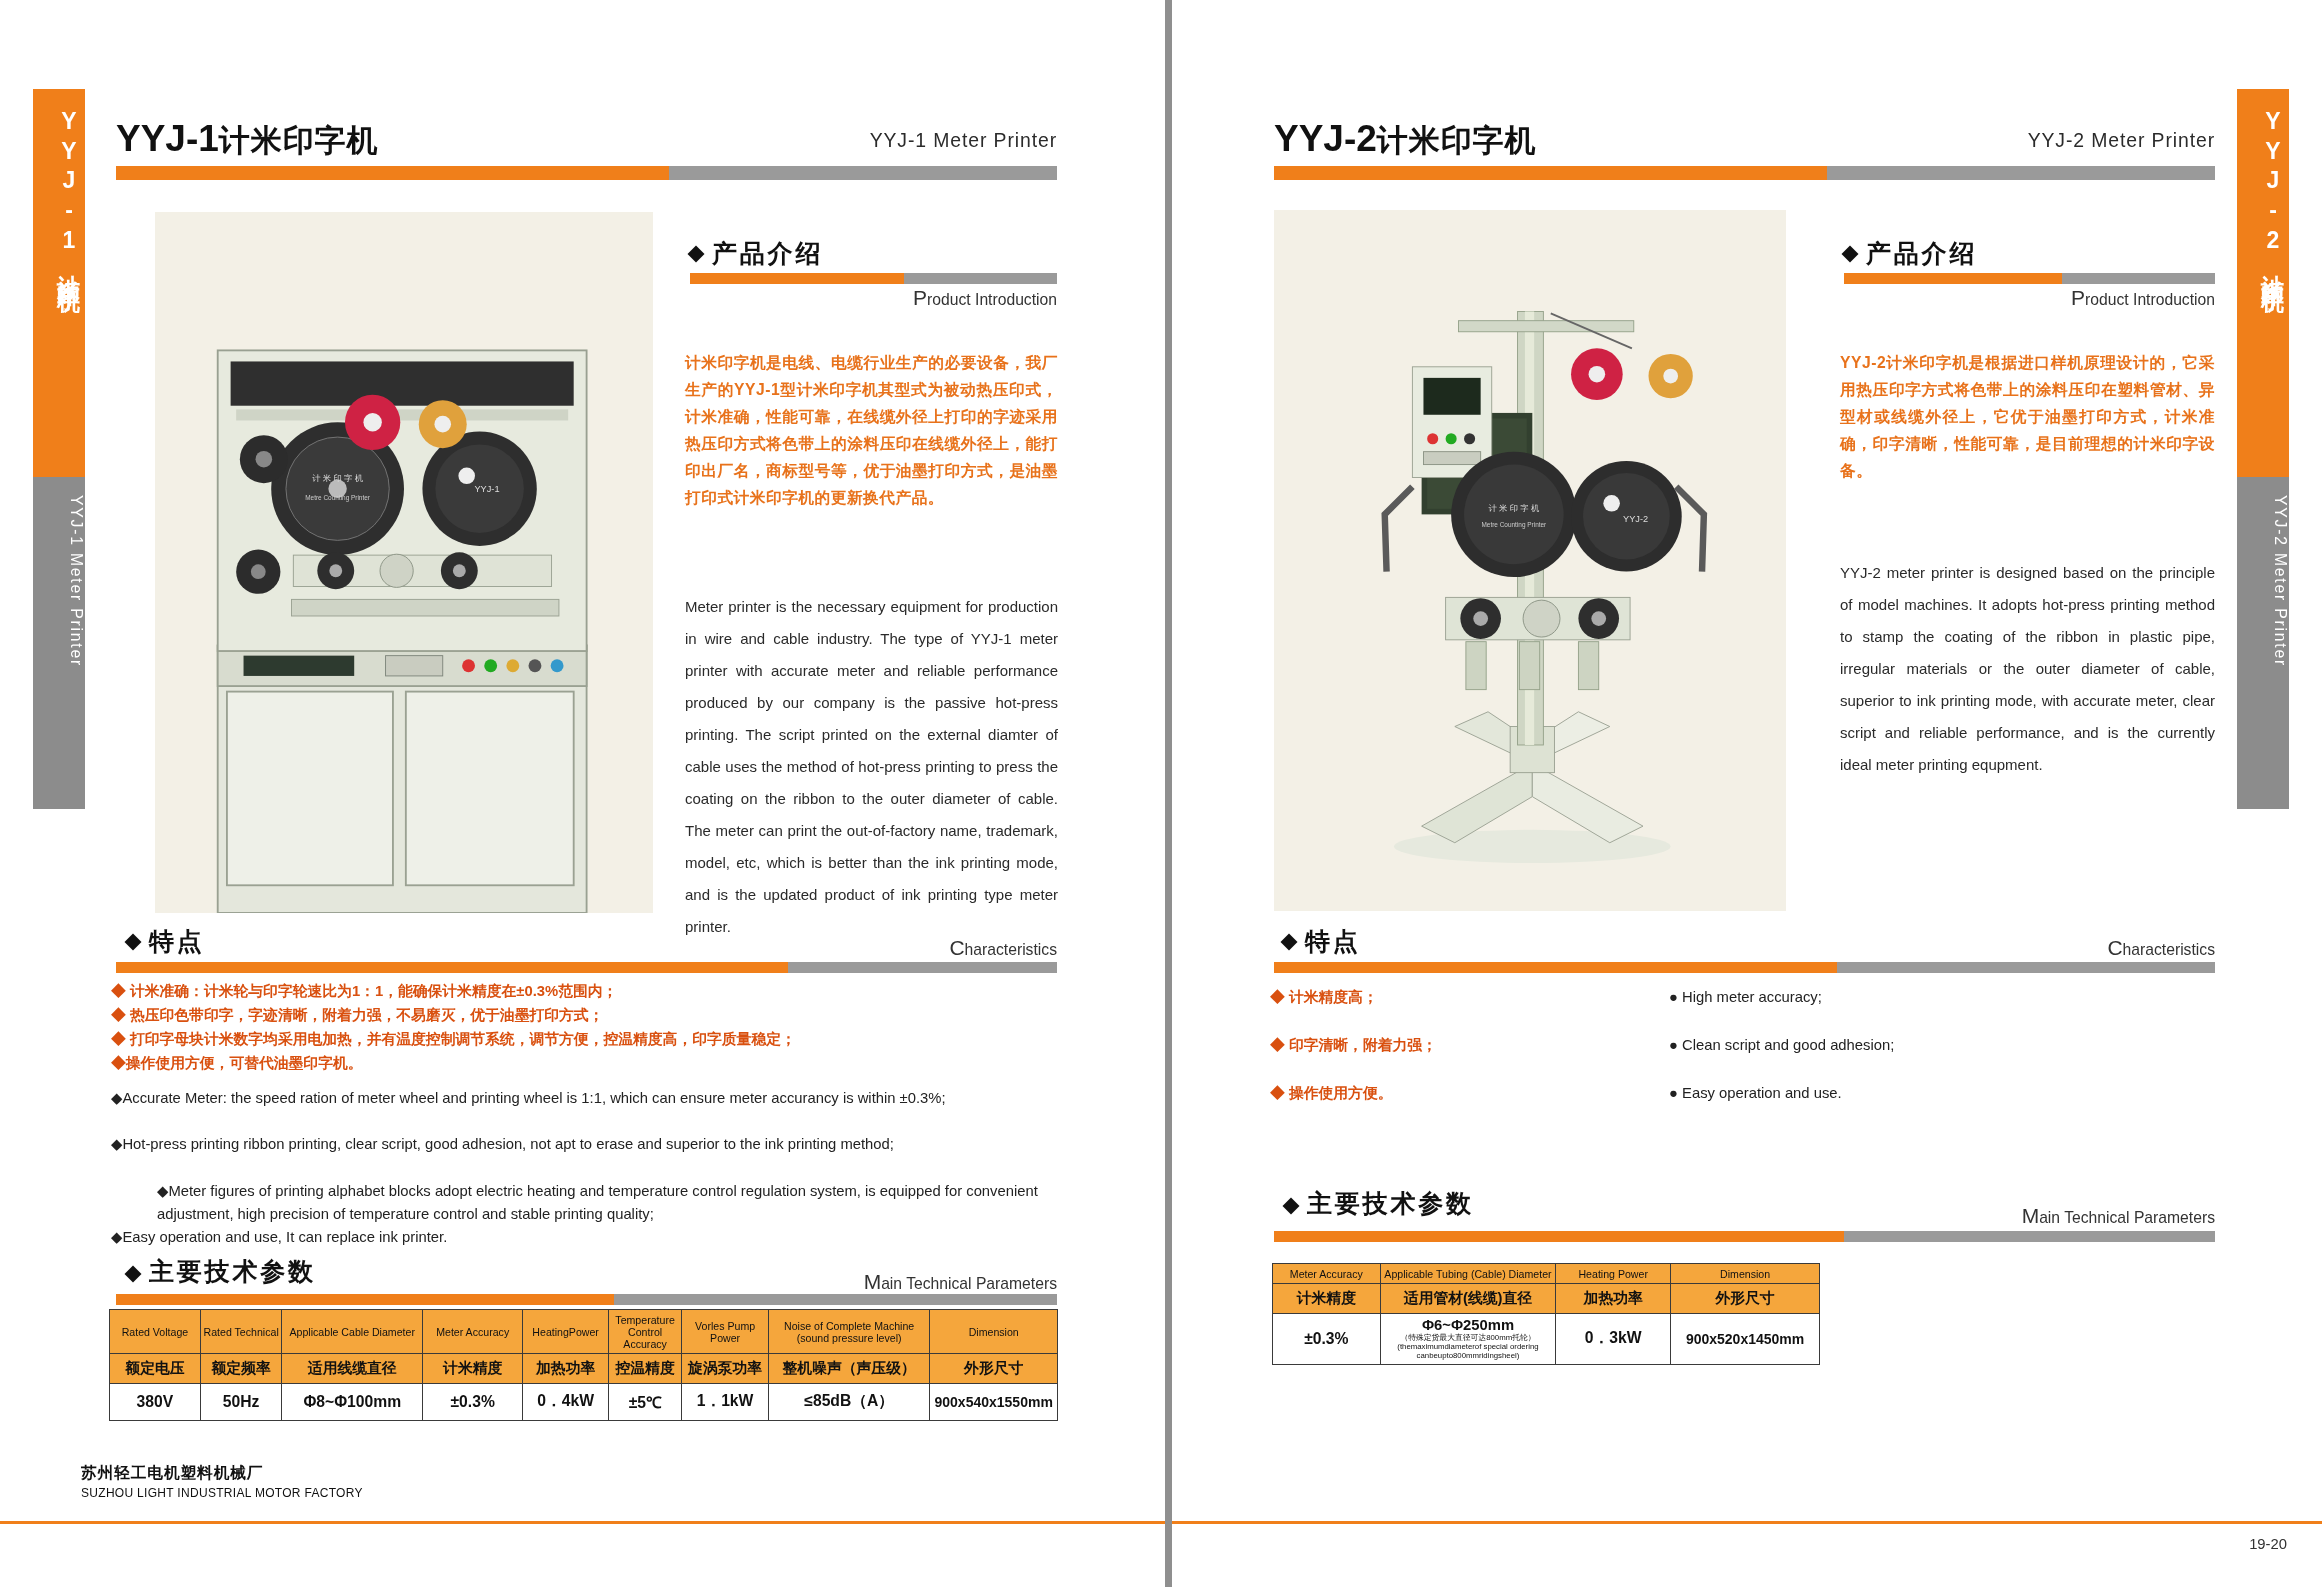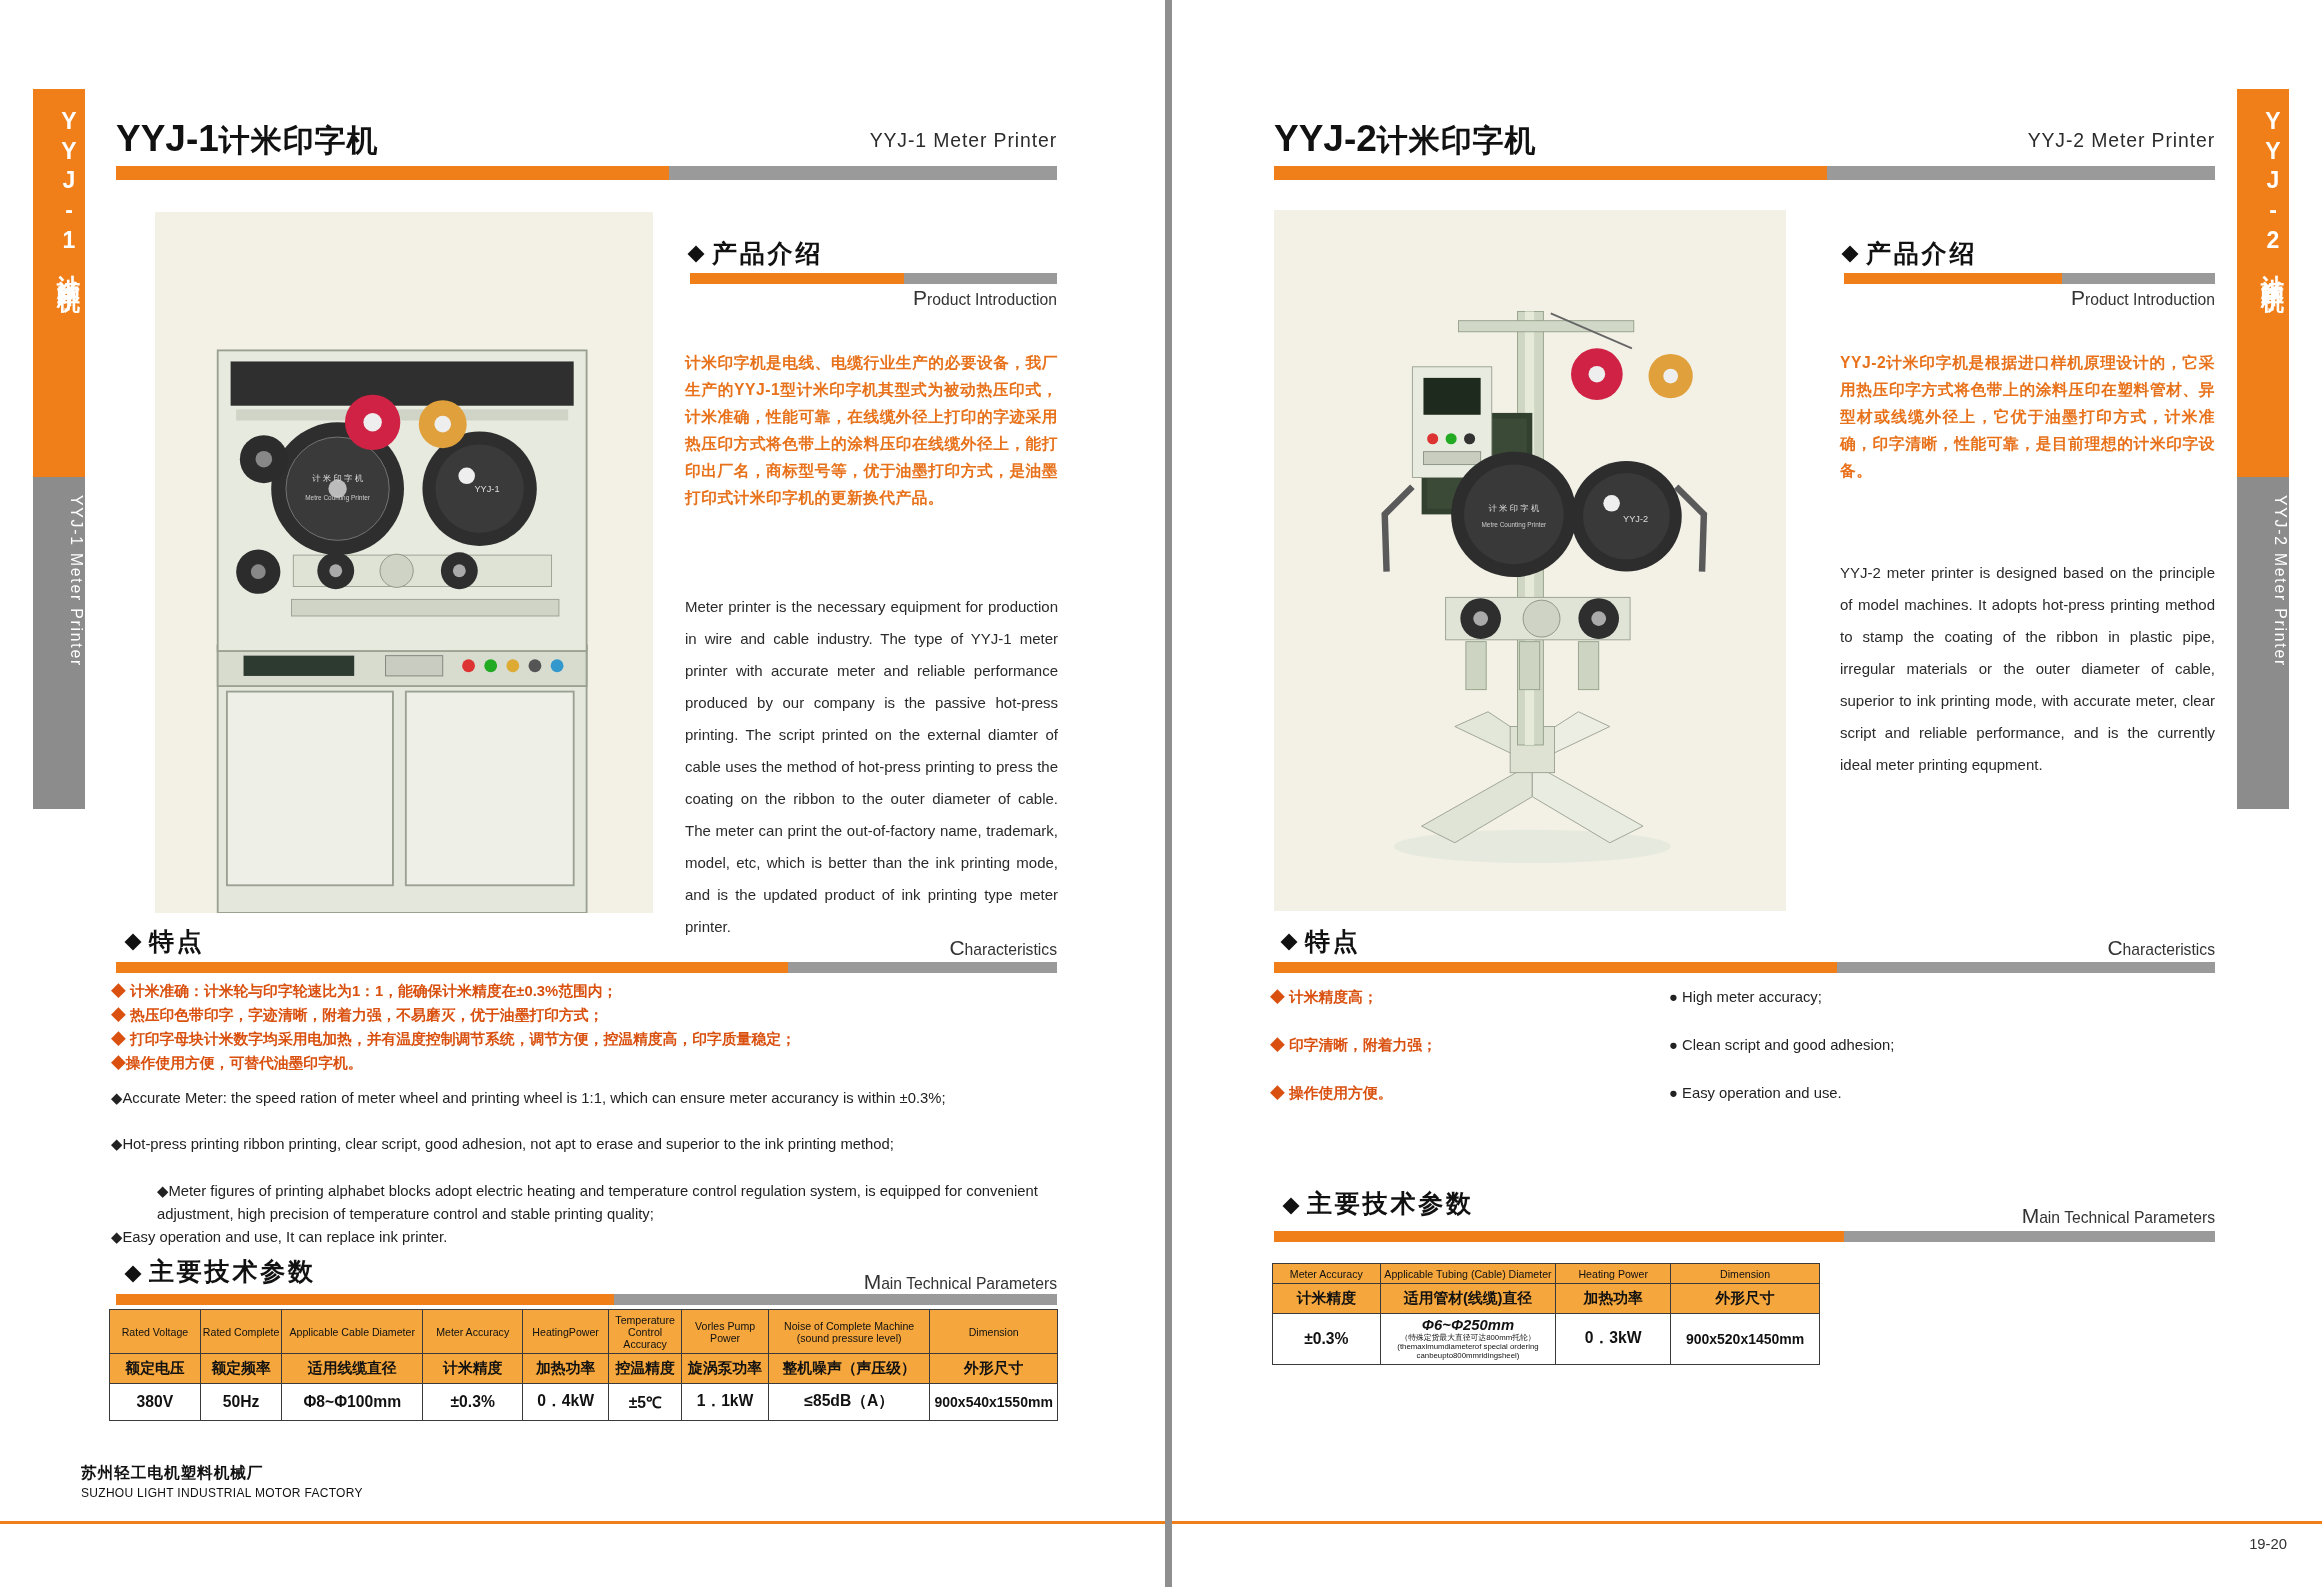--- a/index.html
+++ b/index.html
@@ -208,21 +208,21 @@
     </div>
     <div class="secbar" style="left:116px;top:1294px;width:941px;">
       <div class="o" style="width:498px;"></div>
       <div class="g" style="width:443px;"></div>
     </div>
 
     <table class="params" style="left:109px;top:1309px;width:949px;">
       <thead>
         <tr>
           <td style="width:83px">Rated Voltage</td>
-          <td style="width:74px">Rated Complete</td>
+          <td style="width:74px">Rated Technical</td>
           <td style="width:131px">Applicable Cable Diameter</td>
           <td style="width:92px">Meter Accuracy</td>
           <td style="width:78px">HeatingPower</td>
           <td style="width:66px">Temperature Control Accuracy</td>
           <td style="width:79px">Vorles Pump Power</td>
           <td style="width:151px">Noise of Complete Machine (sound pressure level)</td>
           <td style="width:102px">Dimension</td>
         </tr>
       </thead>
       <tbody>
@@ -406,21 +406,21 @@
       <tbody>
         <tr class="cnrow">
           <td>计米精度</td>
           <td>适用管材(线缆)直径</td>
           <td>加热功率</td>
           <td>外形尺寸</td>
         </tr>
         <tr class="valrow">
           <td>±0.3%</td>
           <td style="padding:2.8px 1.8px;">
-            <span style="font-size:14.8px;font-weight:bold;font-style:italic;">Φ6~Φ250mm</span>
+            <span style="font-size:14.8px;font-weight:bold;">Φ6~Φ250mm</span>
             <span class="tinytxt">（特殊定货最大直径可达800mm托轮）</span>
             <span class="tinytxt">(themaximumdiameterof special ordering canbeupto800mmridingsheel)</span>
           </td>
           <td>0．3kW</td>
           <td style="font-size:14px">900x520x1450mm</td>
         </tr>
       </tbody>
     </table>
 
     <div class="footline" style="left:0px;top:1521px;width:1150px;"></div>

